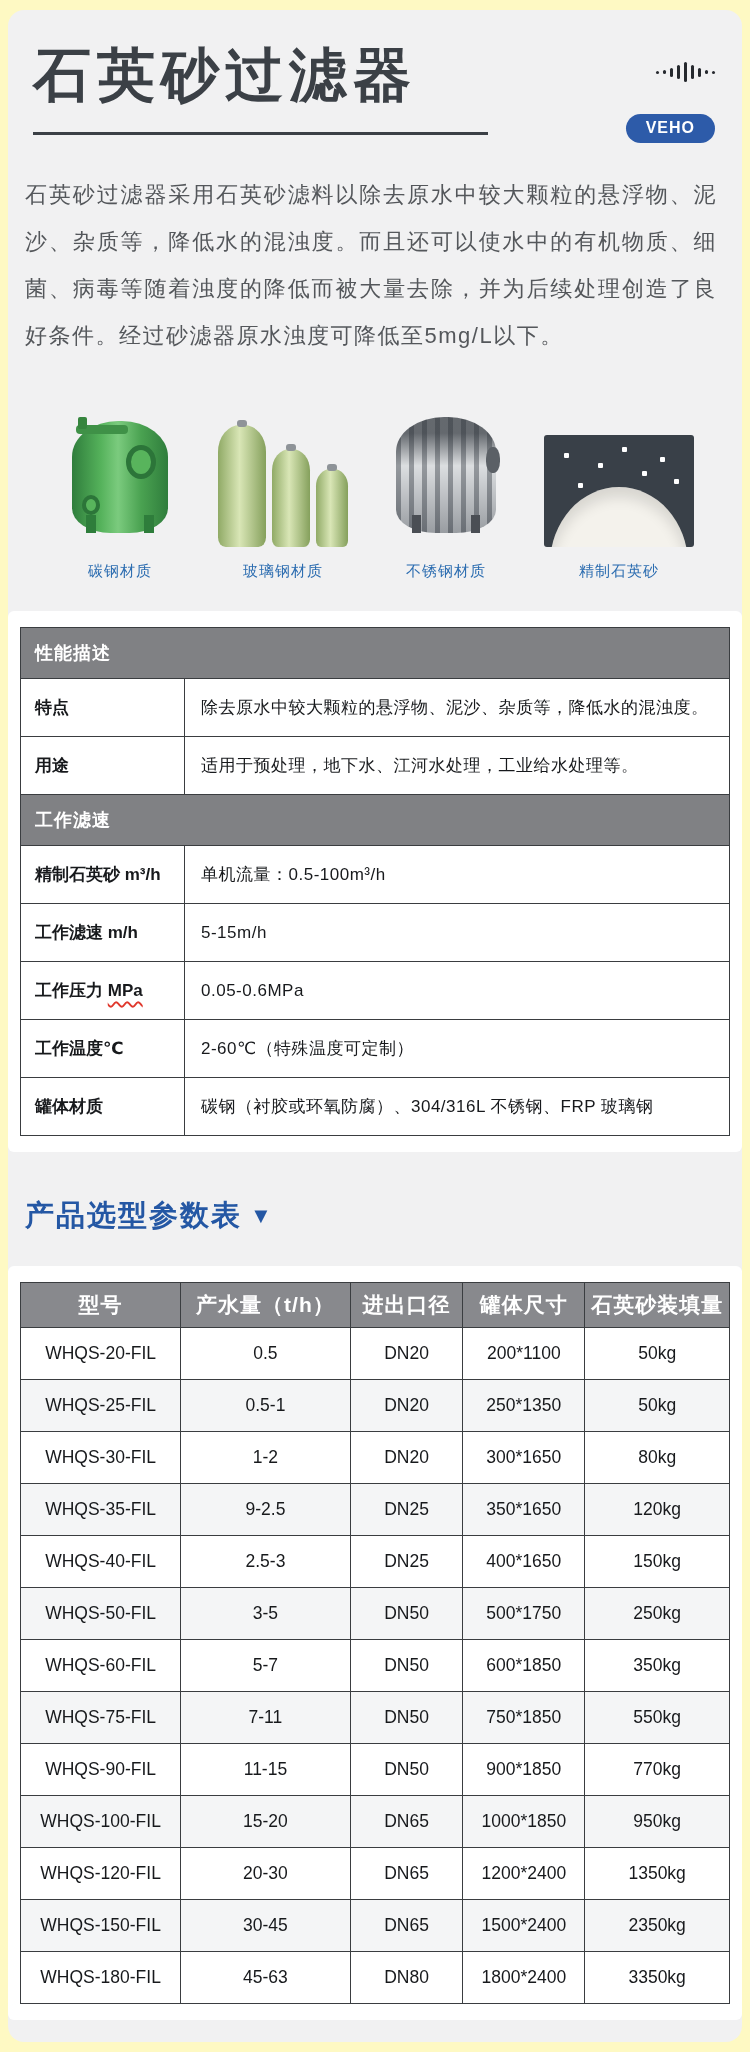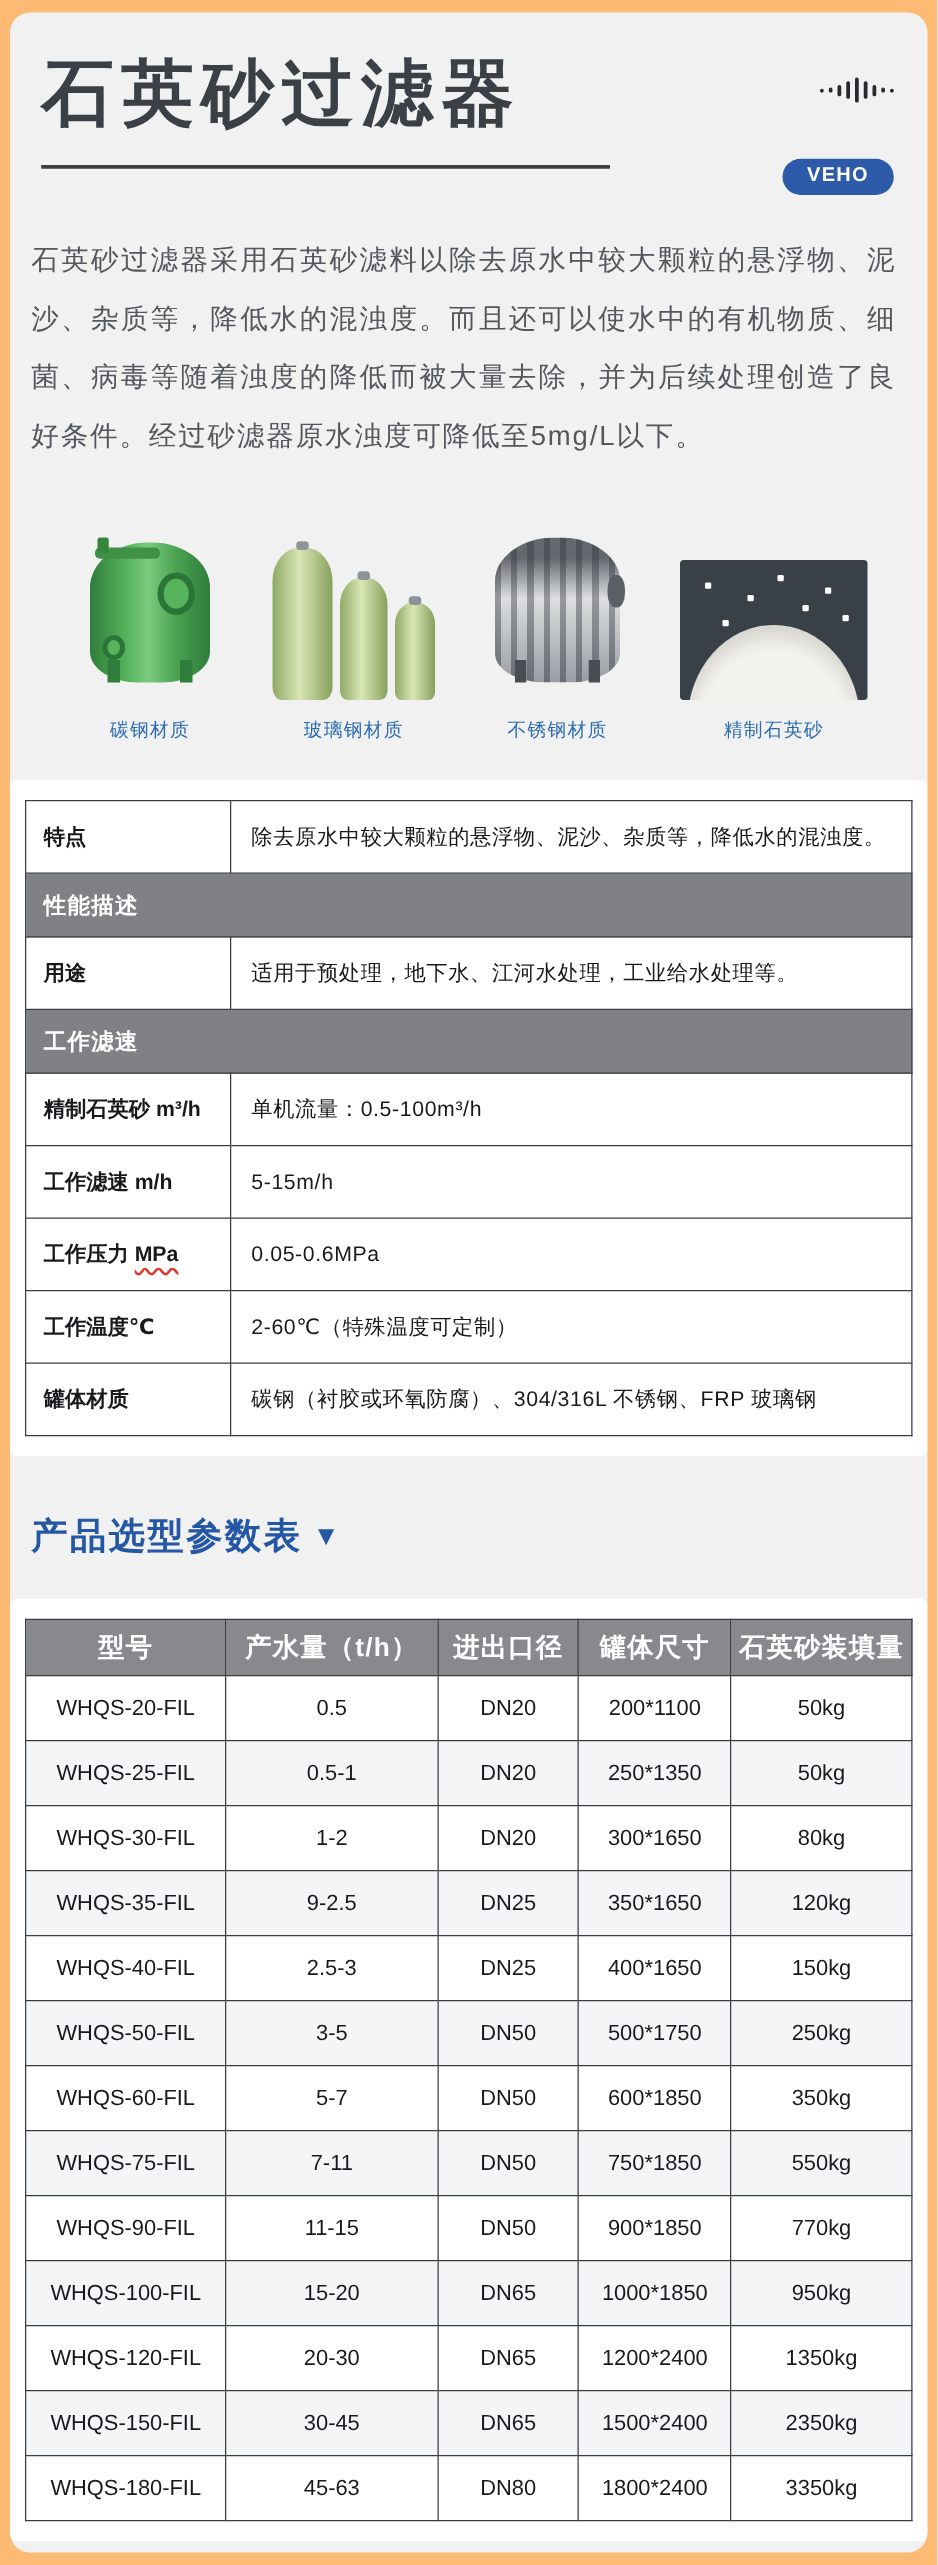--- a/index.html
+++ b/index.html
@@ -1,25 +1,25 @@
 <!DOCTYPE html>
 <html><head>
 <meta charset="utf-8">
 <style>
   * { box-sizing: border-box; }
   body { margin: 0; background: #ffffff; font-family: "Liberation Sans", "DejaVu Sans", sans-serif; }
-  .page { width: 750px; height: 2052px; background: #fdba74; padding: 10px 8px 0 8px; }
+  .page { width: 750px; height: 2052px; background: #fef9c3; padding: 10px 8px 0 8px; }
   .inner { background: #f1f1f2; border-radius: 16px; height: 2032px; padding: 30px 0 40px 0; overflow: hidden; }
 
   
   .hdr { display: flex; justify-content: space-between; margin: 0 17px 0 17px; }
   .hdr-left { padding-left: 8px; }
   .page-title { margin: 6px 0 0 0; font-size: 58px; font-weight: 900; letter-spacing: 6px; color: #3b4046; line-height: 1.0; }
   .title-underline { width: 455px; height: 3px; background: #3b4046; margin-top: 28px; }
-  .hdr-right { display: flex; flex-direction: column; align-items: flex-end; padding: 12px 10px 0 0; gap: 13px; }
+  .hdr-right { display: flex; flex-direction: column; align-items: flex-end; padding: 12px 10px 0 0; }
   .audio-icon { display: flex; align-items: center; gap: 4px; height: 20px; margin-top: 10px; }
   .audio-icon span { width: 3px; background: #26292e; border-radius: 2px; display: block; }
   .b1 { height: 3px; } .b2 { height: 4px; } .b3 { height: 9px; } .b4 { height: 14px; } .b5 { height: 20px; }
   .badge { margin-top: 32px; background: #2d5ba9; color: #ffffff; font-weight: 700; font-size: 16px;
            letter-spacing: 1px; padding: 5px 20px 6px 20px; border-radius: 15px; }
 
   
   .intro { margin: 28px 25px 0 17px; font-size: 22px; line-height: 47px; color: #54575b;
            letter-spacing: 1.5px; text-align: justify; }
 
@@ -161,25 +161,25 @@
             </div>
         </div>
         <figcaption>精制石英砂</figcaption>
       </figure>
     </div>
 
     <section class="card">
       <table class="spec-table" id="spec-table">
           <tbody>
             <tr>
+              <th colspan="2" class="sec-header">性能描述</th>
+            </tr>
+            <tr>
               <td class="spec-label">特点</td>
               <td class="spec-value">除去原水中较大颗粒的悬浮物、泥沙、杂质等，降低水的混浊度。</td>
-            </tr>
-            <tr>
-              <th colspan="2" class="sec-header">性能描述</th>
             </tr>
             <tr>
               <td class="spec-label">用途</td>
               <td class="spec-value">适用于预处理，地下水、江河水处理，工业给水处理等。</td>
             </tr>
             <tr>
               <th colspan="2" class="sec-header">工作滤速</th>
             </tr>
             <tr>
               <td class="spec-label">精制石英砂 m³/h</td>

